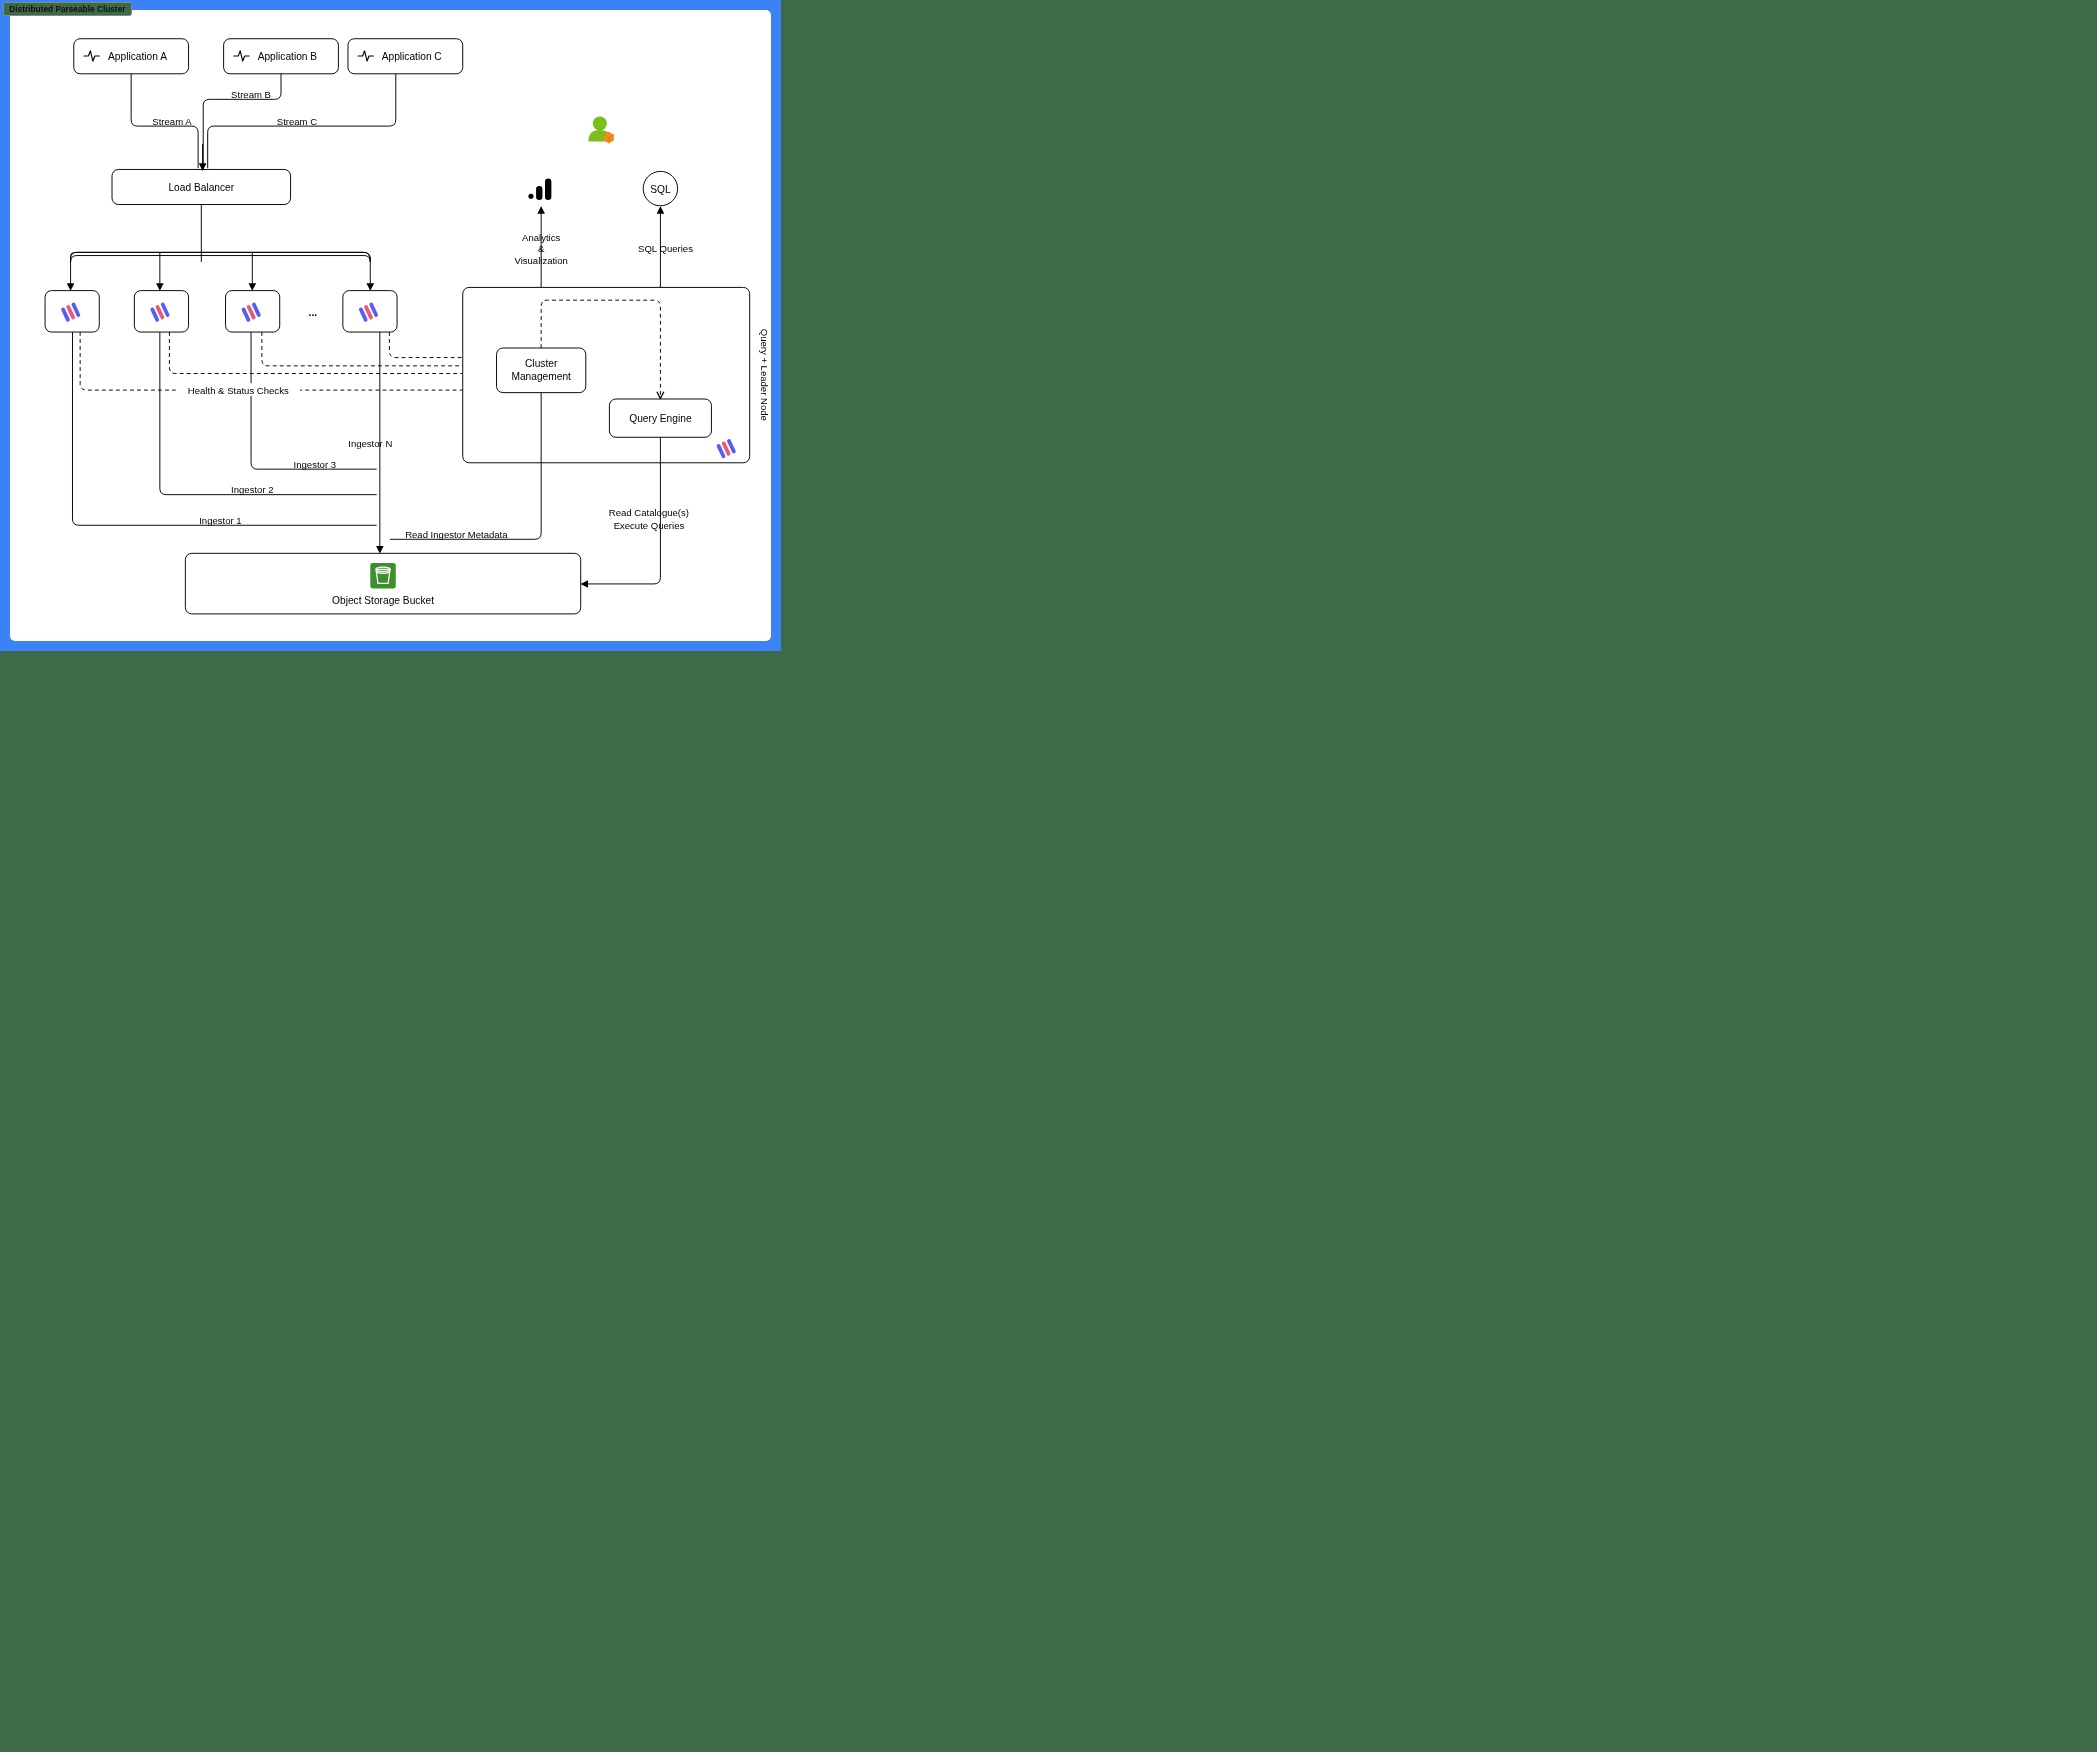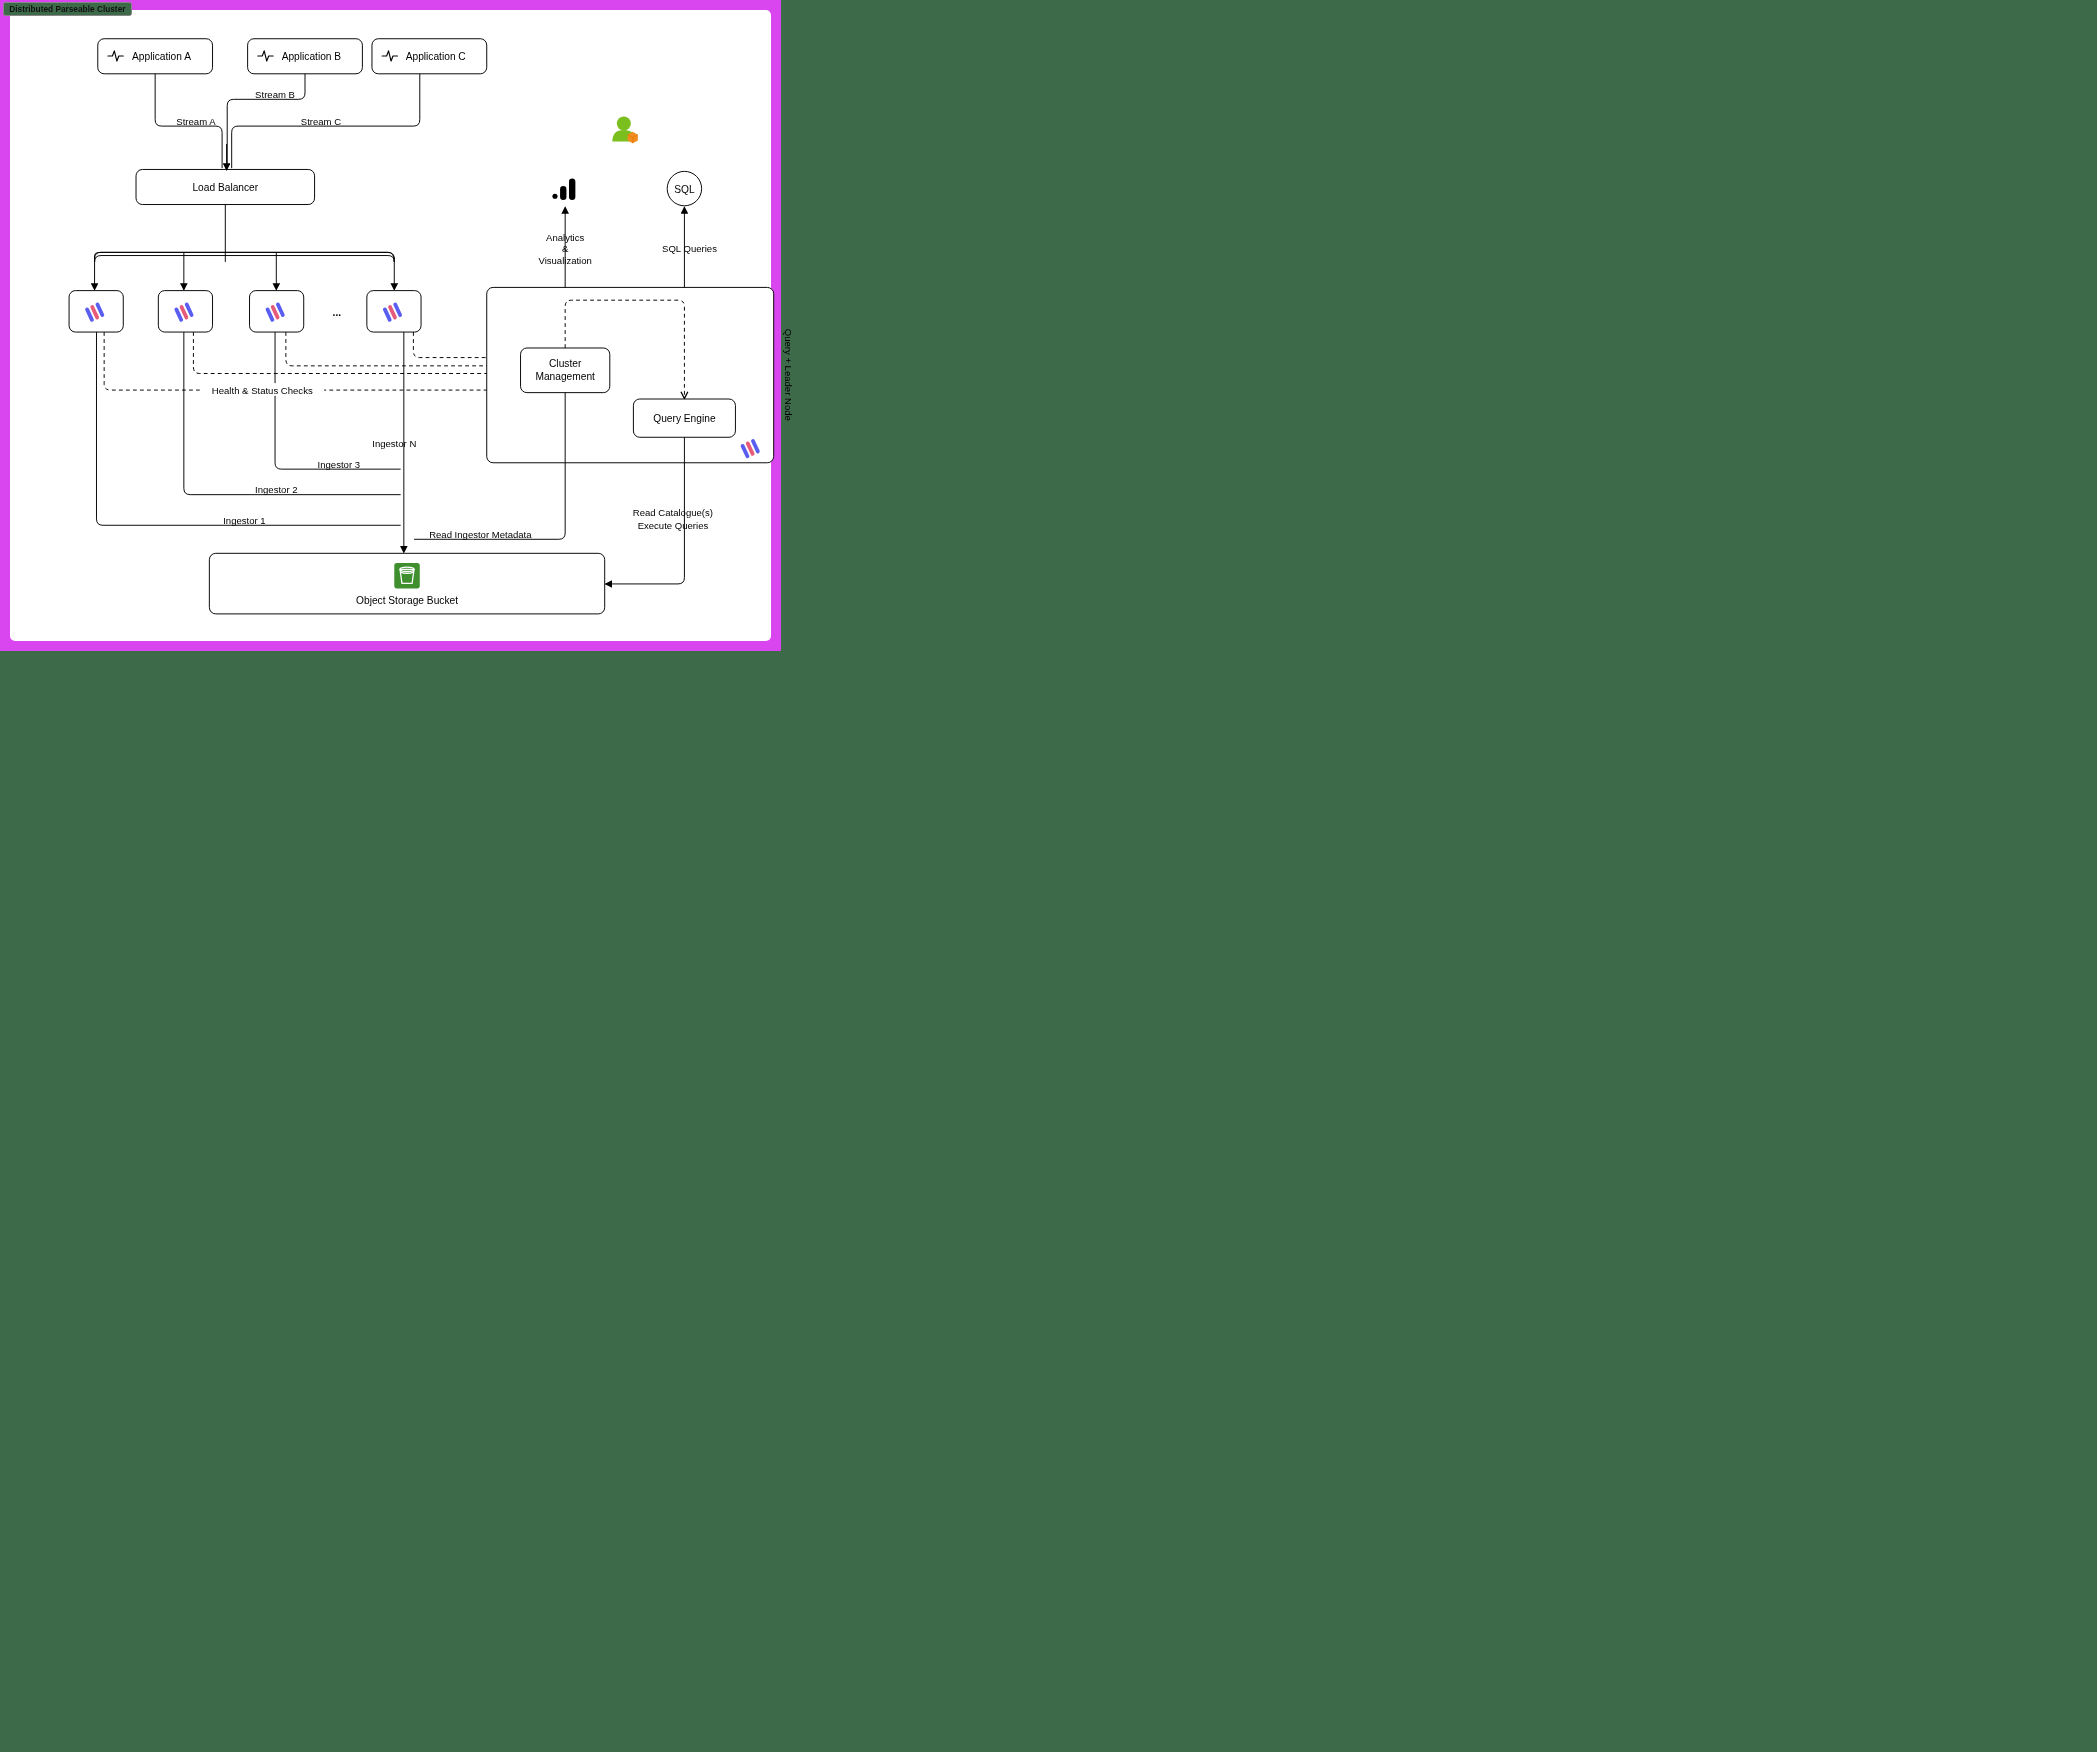--- a/index.html
+++ b/index.html
@@ -5,21 +5,21 @@
   html, body {
     margin: 0;
     padding: 0;
     background: #3d6b4a;
     font-family: -apple-system, BlinkMacSystemFont, "Segoe UI", Arial, sans-serif;
   }
   .outer {
     width: 781px;
     height: 651px;
     position: relative;
-    background: #d946ef;
+    background: #3b82f6;
     text-align: right;
   }
   .title-badge {
     position: absolute;
     top: 1.9px;
     left: 3.2px;
     background: #3d6b4a;
     color: #111;
     border: 1px solid #888;
     border-radius: 2.5px;
@@ -29,21 +29,20 @@
     z-index: 10;
   }
   .canvas {
     position: absolute;
     top: 9.6px;
     left: 9.6px;
     right: 9.6px;
     bottom: 9.6px;
     background: #ffffff;
     border-radius: 5.1px;
-    padding-left: 24px;
   }
   svg { display:block; }
   .box {
     fill: #fff;
     stroke: #000;
     stroke-width: 1.5;
   }
   .node-text {
     font-family: inherit;
     font-size: 16px;

